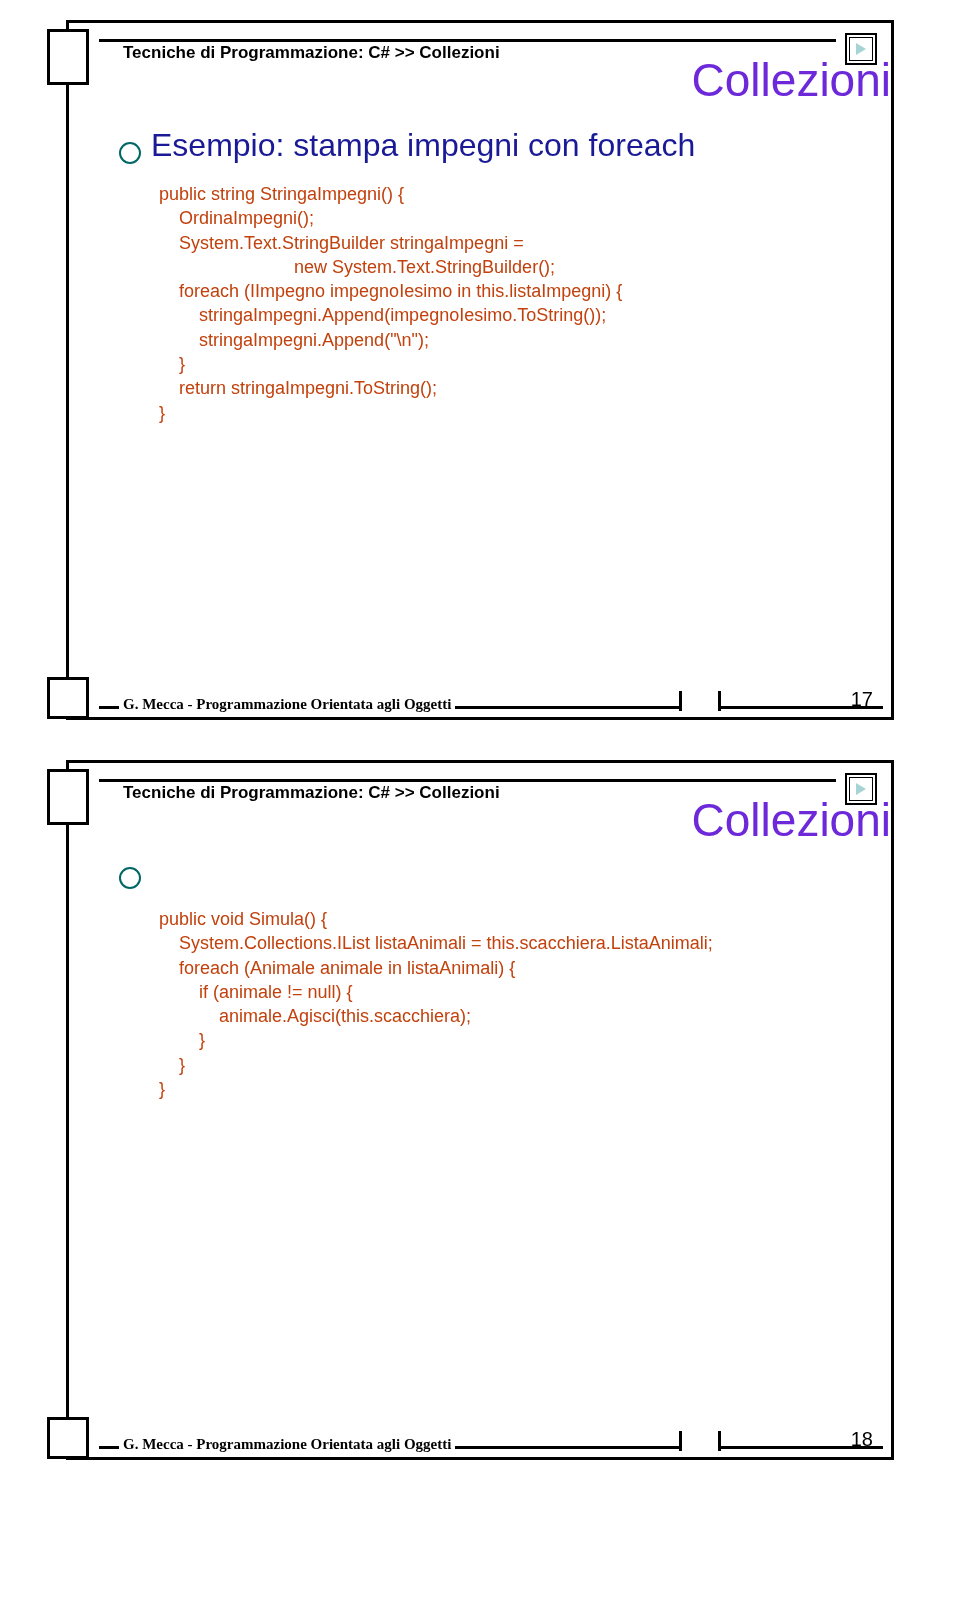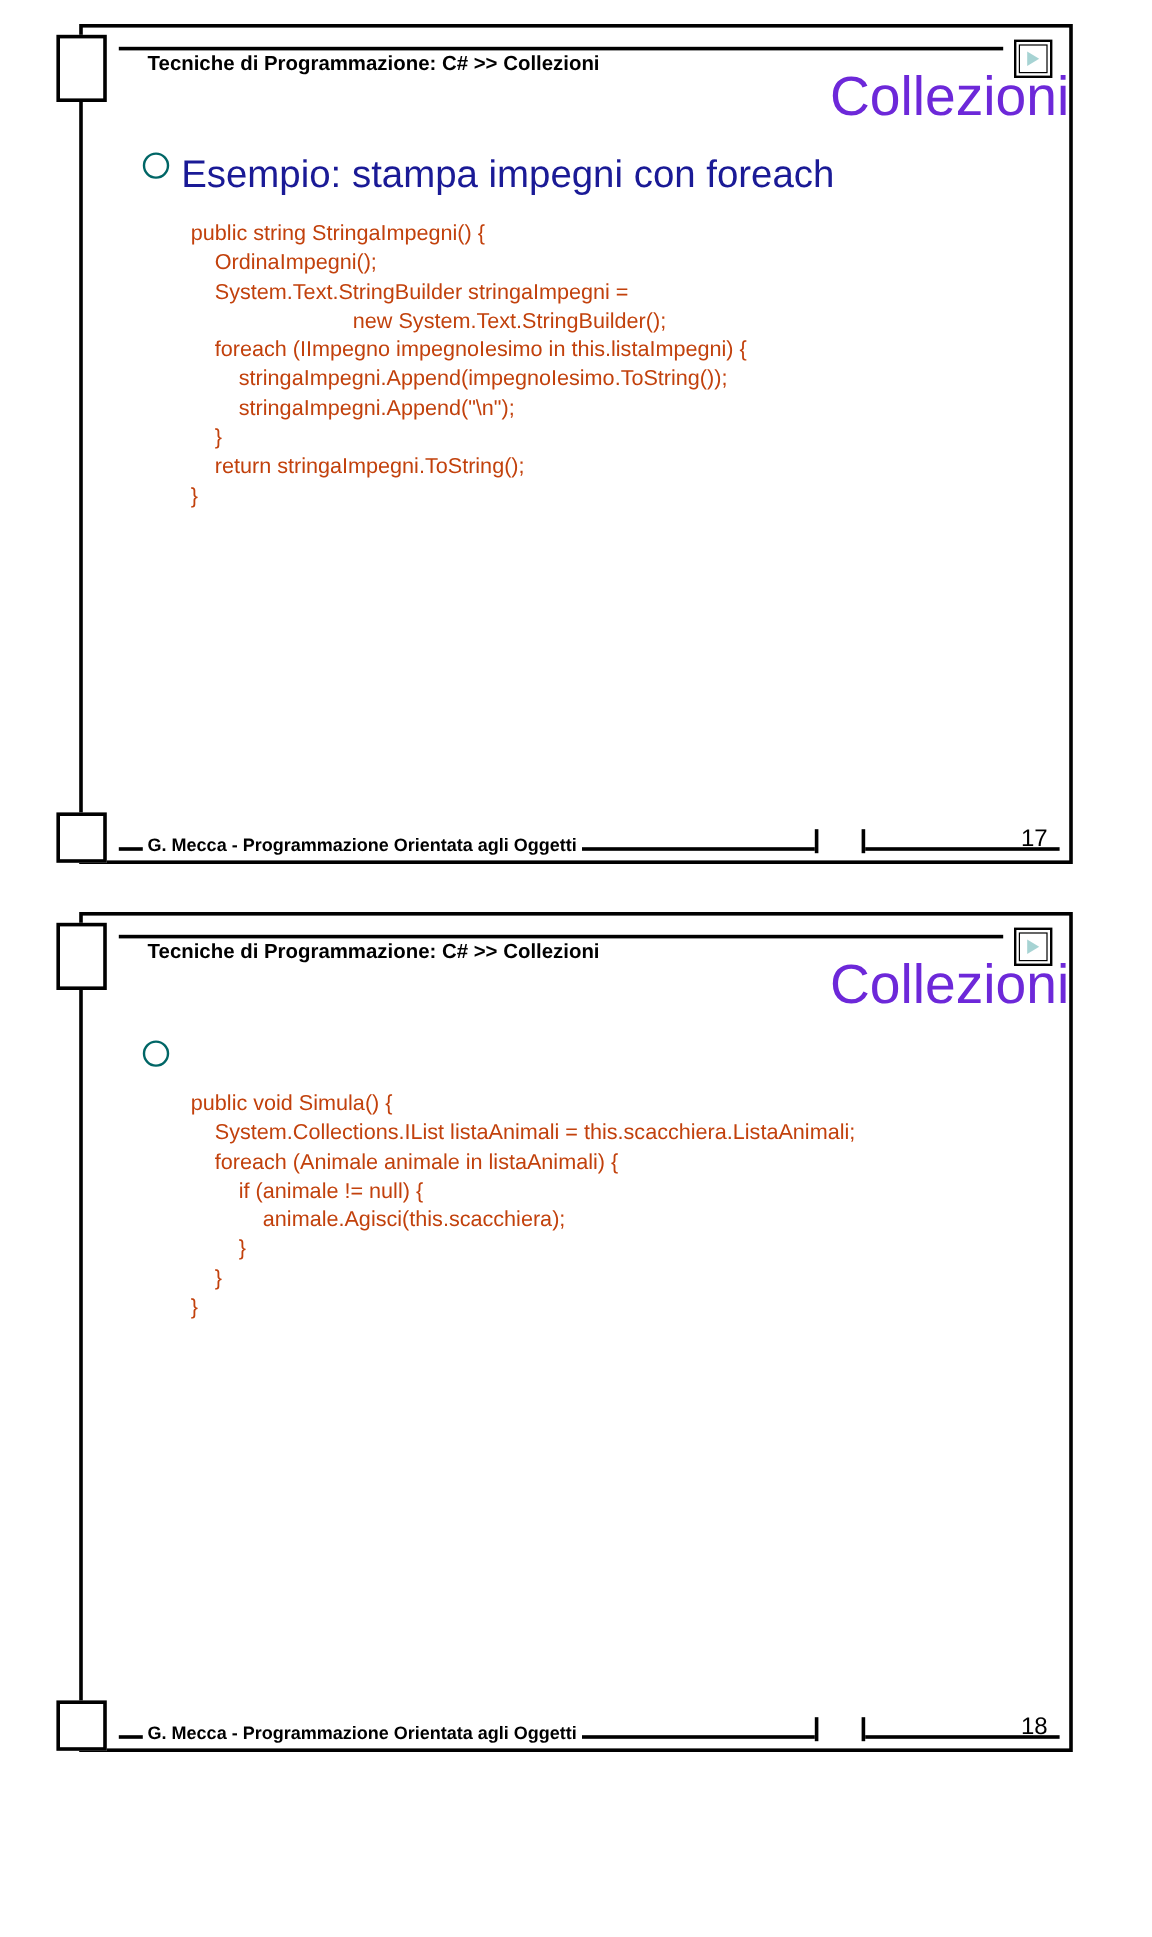--- a/index.html
+++ b/index.html
@@ -68,21 +68,21 @@
   }
   .slide-title {
     font-family: "Trebuchet MS", Verdana, sans-serif;
     font-size: 46px;
     color: #6d28d9;
     margin: 30px 0 20px 50px;
     text-align: right;
   }
   .bullet-row {
     display: flex;
-    align-items: flex-start;
+    align-items: flex-end;
     margin: 10px 0 18px 50px;
   }
   .bullet-circle {
     width: 18px;
     height: 18px;
     border: 2px solid #006666;
     border-radius: 50%;
     flex: 0 0 auto;
     margin-right: 10px;
   }
@@ -123,20 +123,21 @@
     border: 3px solid #000;
   }
   .footer-text {
     font-size: 15px;
     font-weight: bold;
     position: absolute;
     left: 50px;
     bottom: 4px;
     background: #fff;
     padding: 0 4px;
+    font-family: Liberation Serif, serif;
   }
   .footer-page-box {
     width: 36px;
     height: 20px;
     border-left: 3px solid #000;
     border-right: 3px solid #000;
     background: #fff;
     position: absolute;
     right: 170px;
     bottom: -2px;

